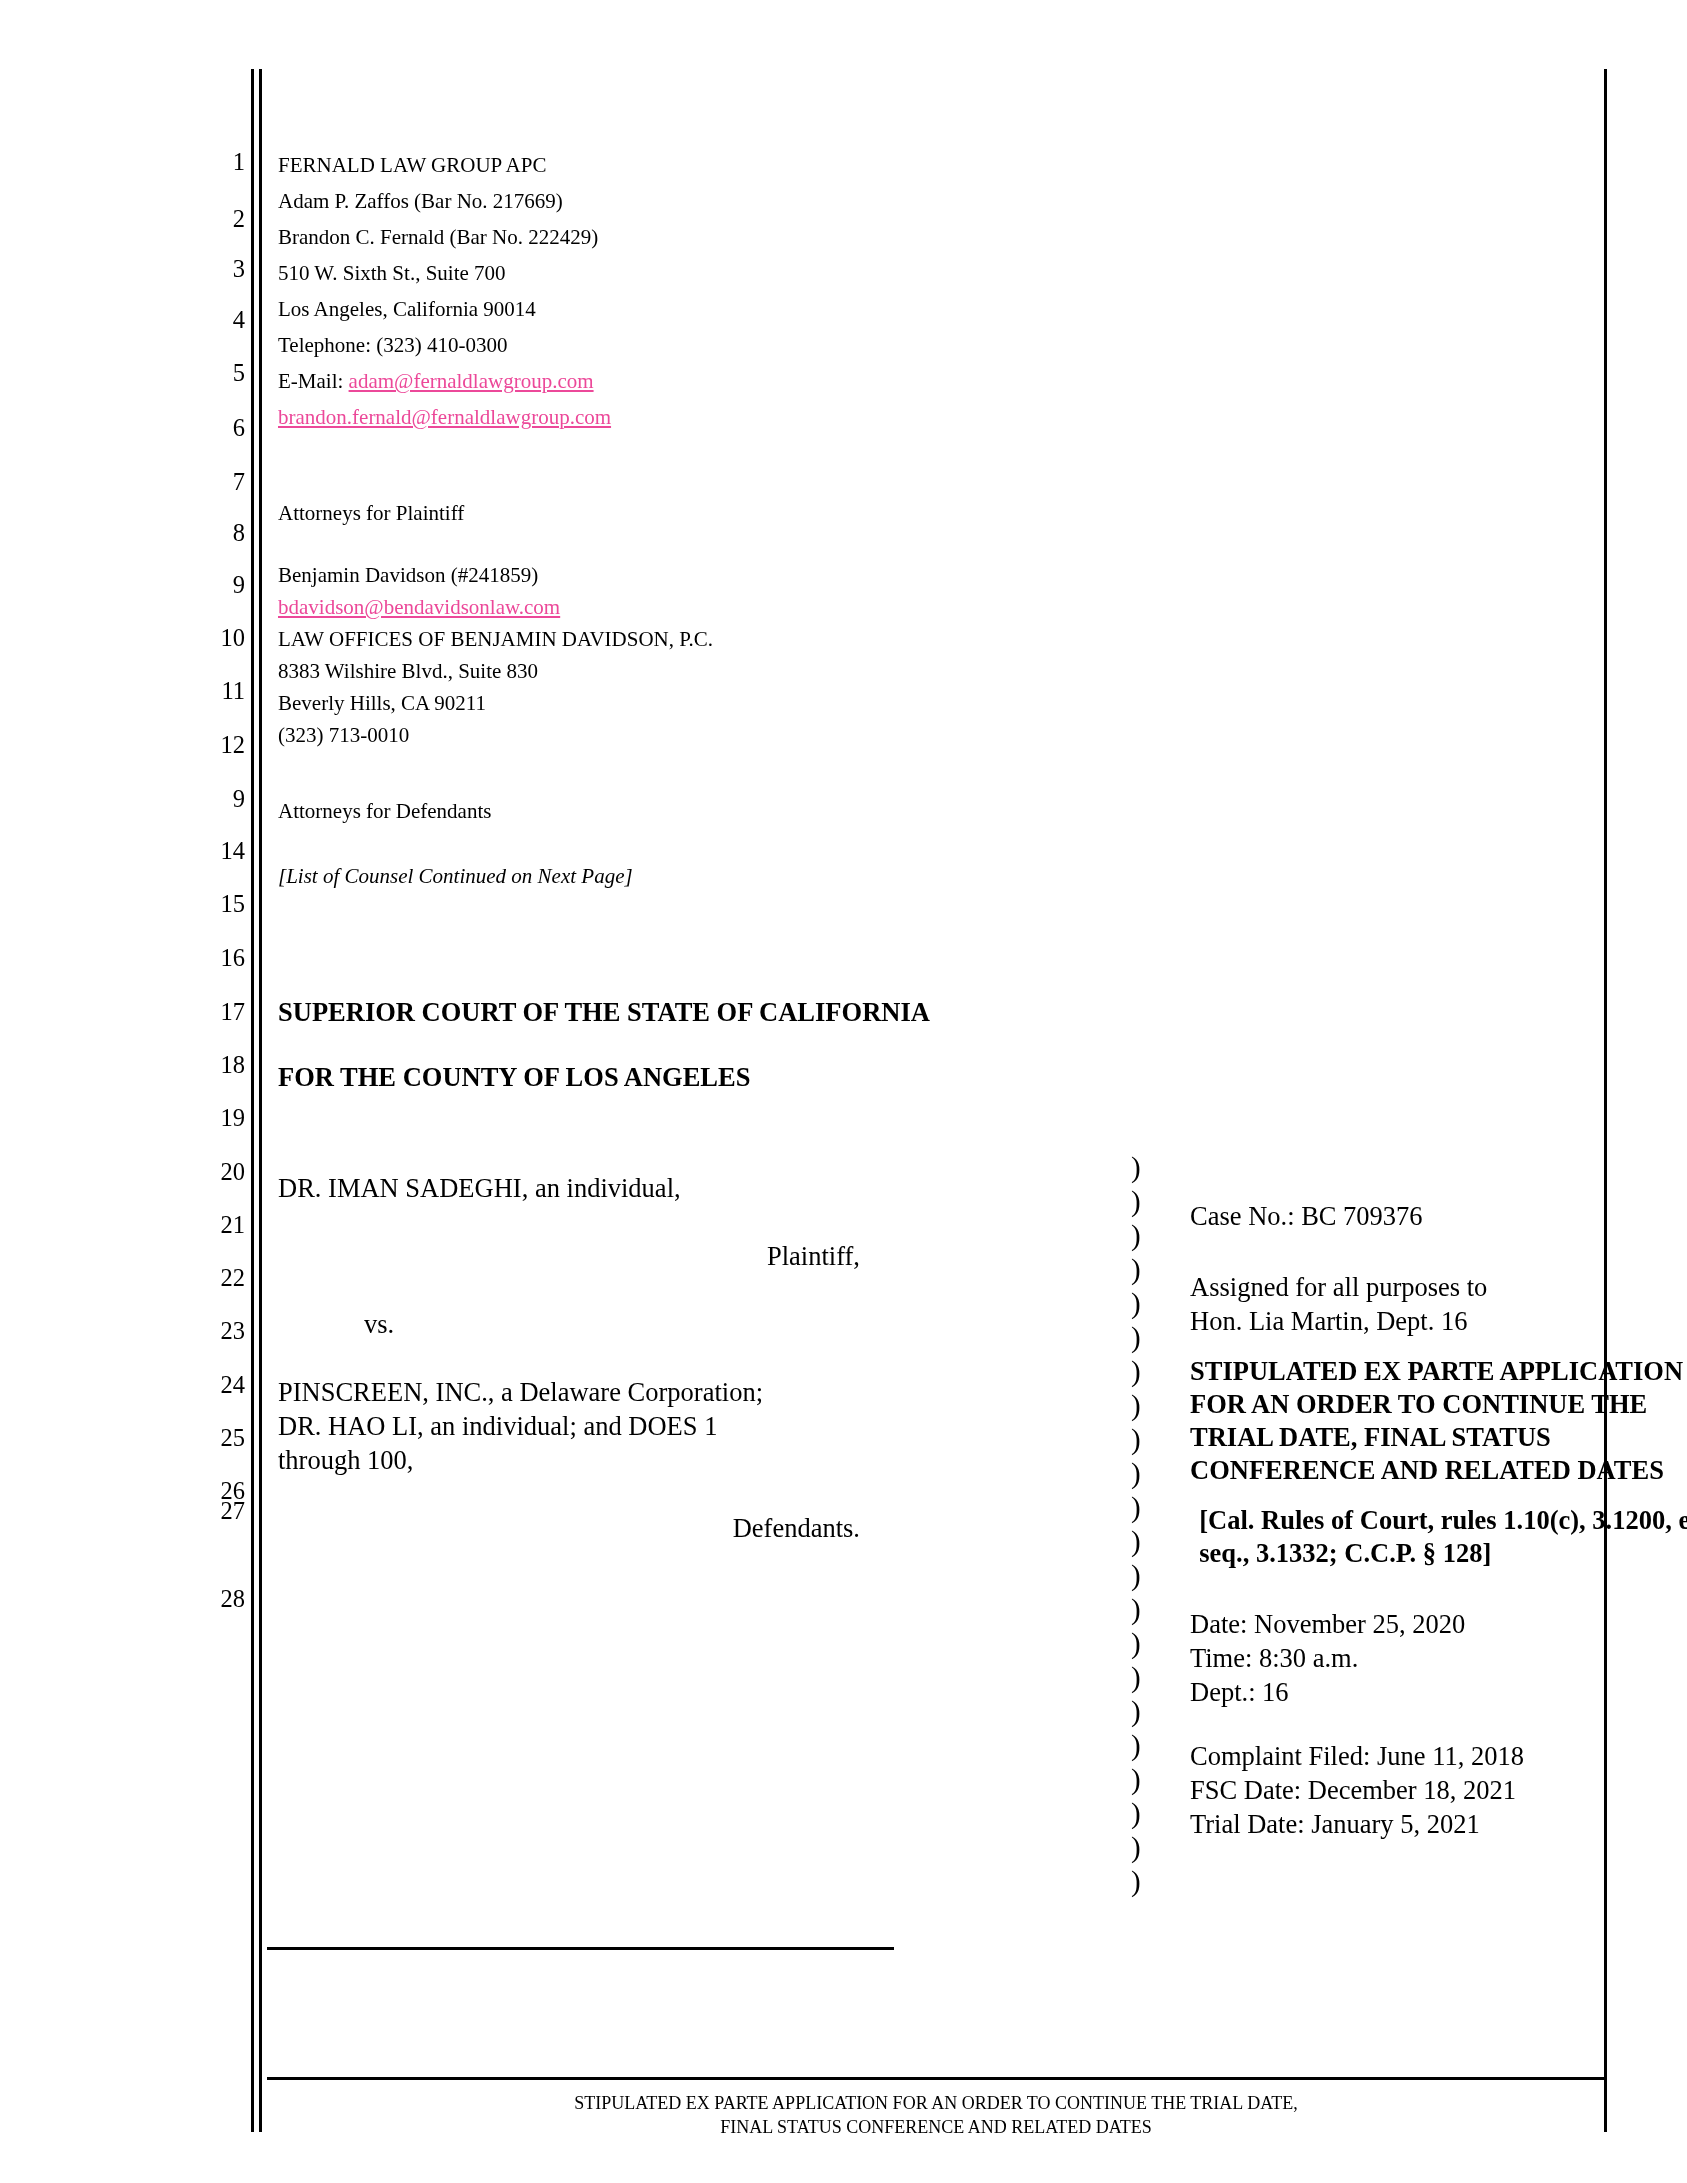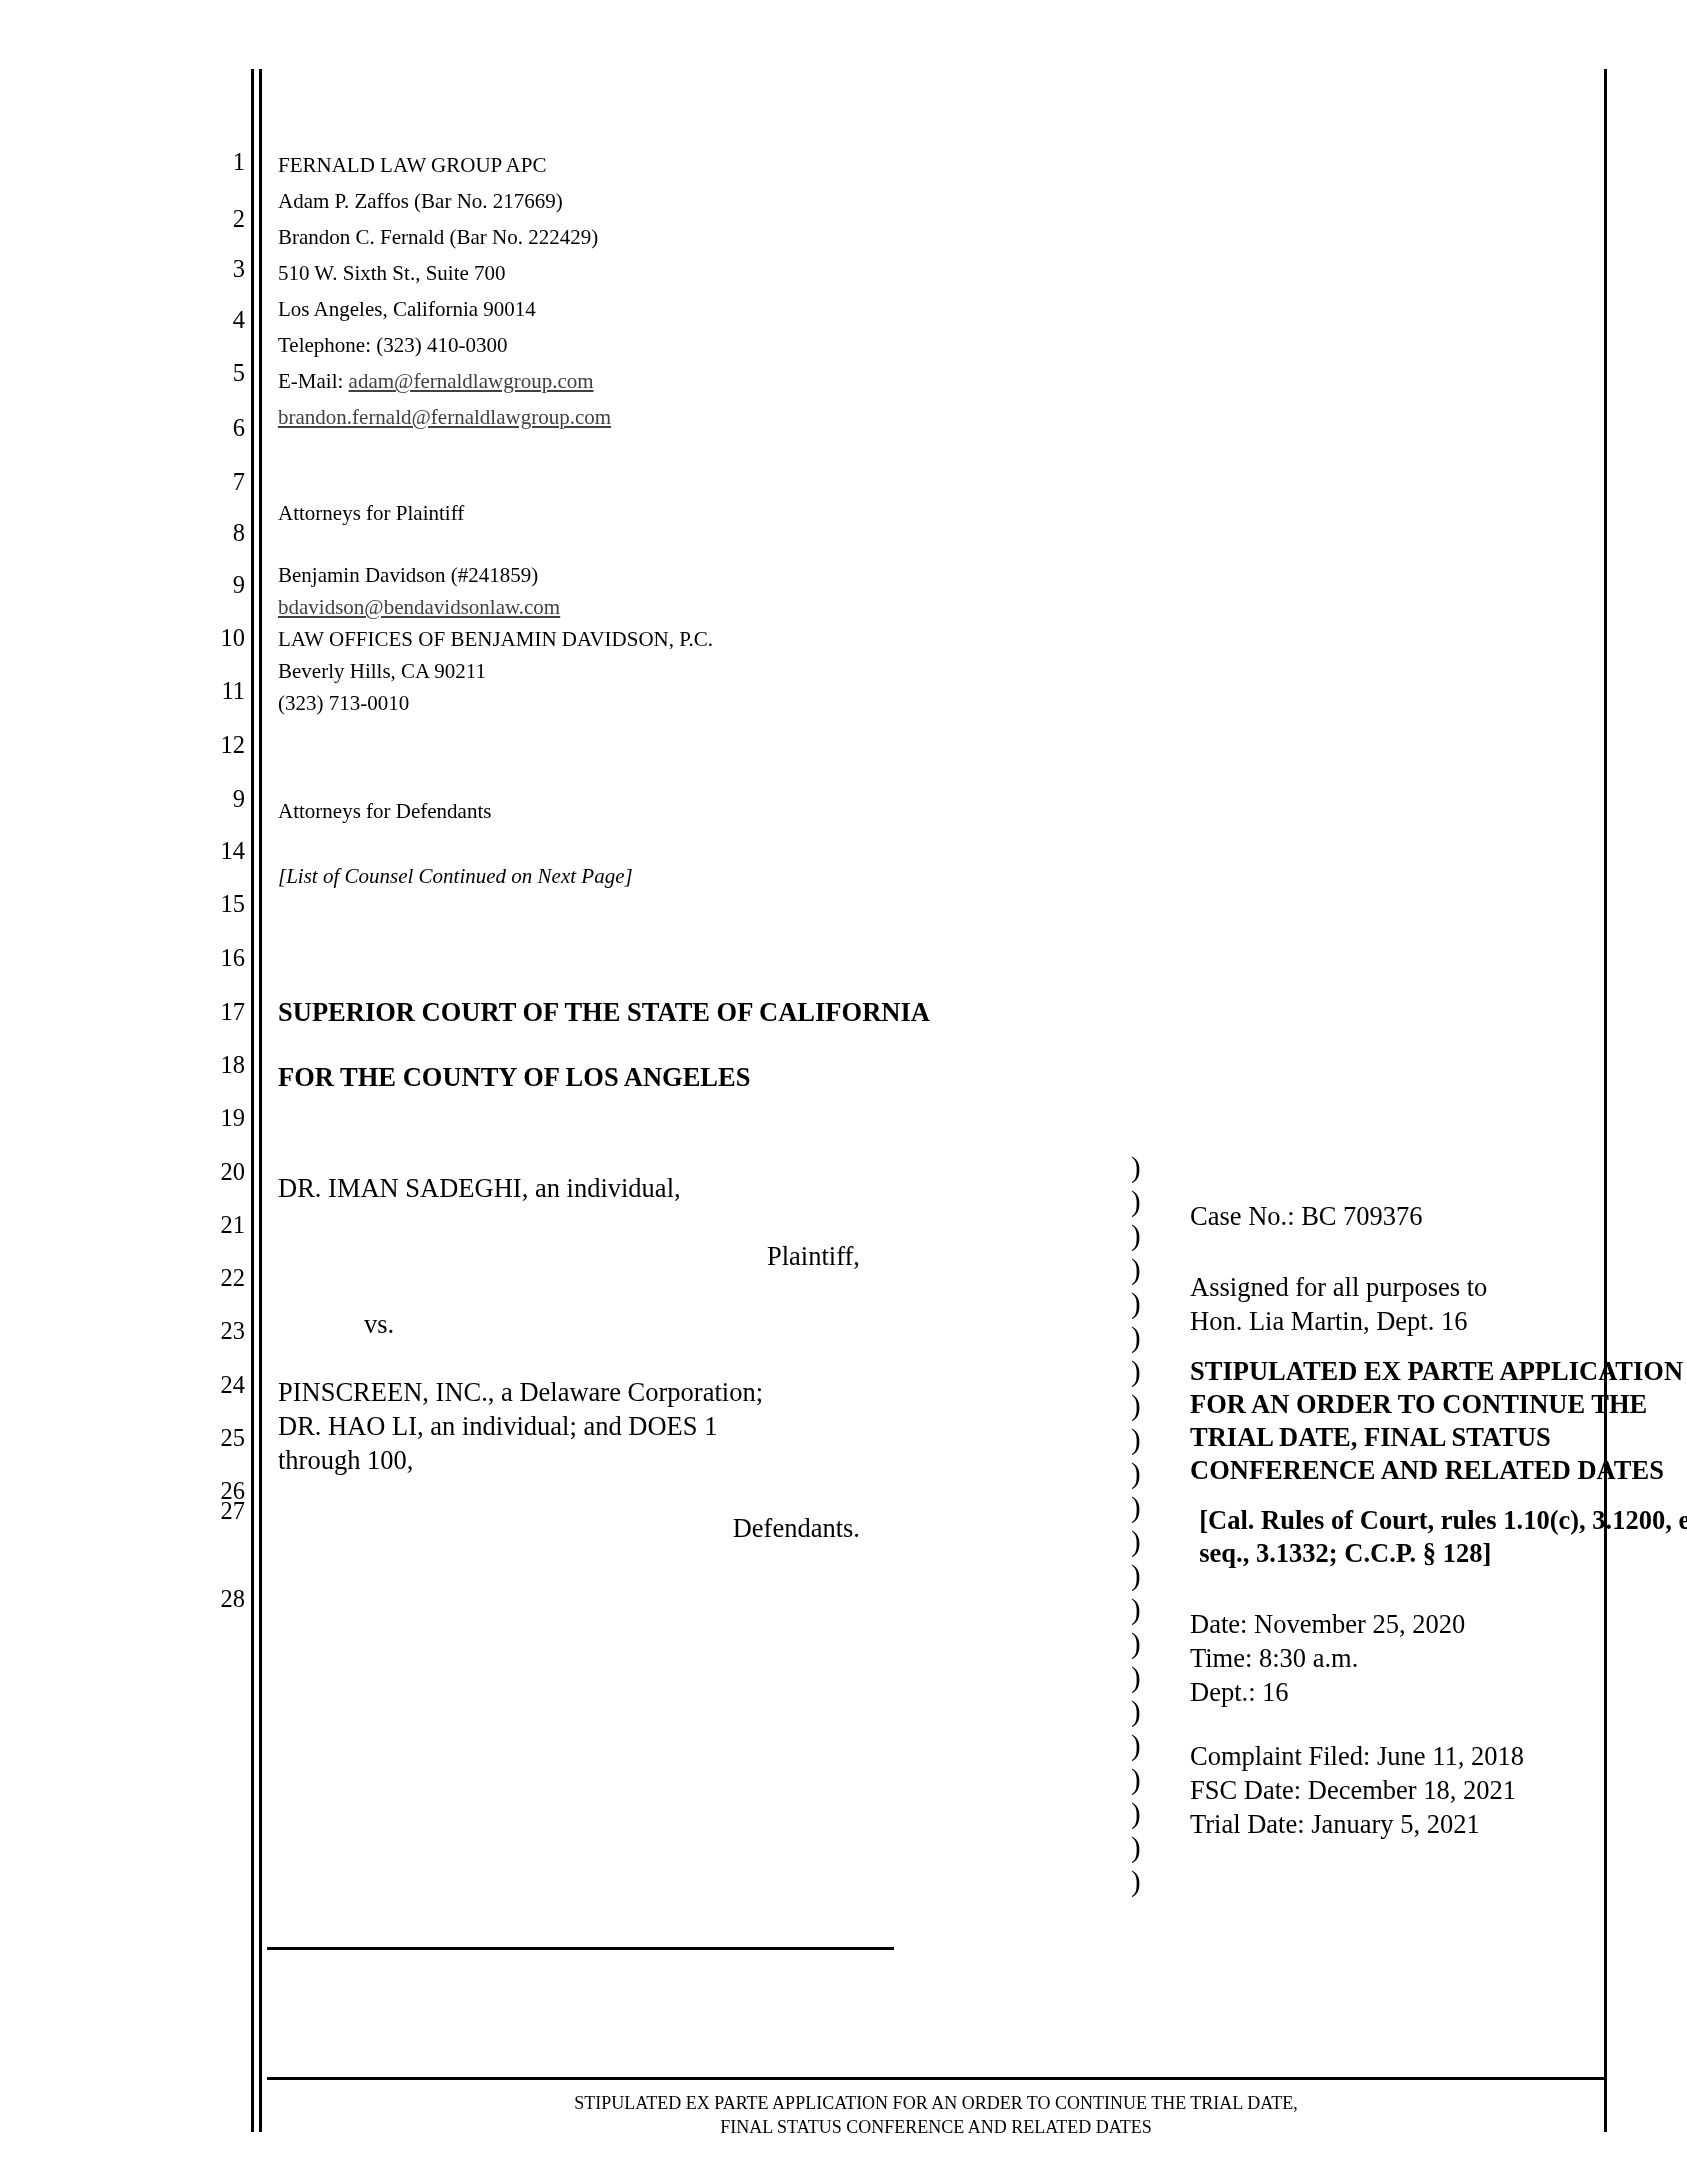--- a/index.html
+++ b/index.html
@@ -87,21 +87,21 @@
     line-height: 36px;
   }
 
   .counsel-firm   { left: 0px;  top: 147px;  width: 860px; }
   .counsel-2      { left: 0px;  top: 559px;  width: 860px; }
   .atty-plaintiff { left: 0px;  top: 495px;  }
   .atty-defend    { left: 0px;  top: 793px; }
   .continued      { left: 0px;  top: 858px; font-style: italic; }
 
   a.email {
-    color: #404040;
+    color: #ec4899;
     text-decoration: underline;
   }
 
   
   .court-heading {
     position: absolute;
     left: 0px;
     width: 1317px;
     text-align: left;
     font-weight: bold;
@@ -225,20 +225,21 @@
       <div><span>E-Mail: </span><a class="email" href="#">adam@fernaldlawgroup.com</a></div>
       <div><a class="email" href="#">brandon.fernald@fernaldlawgroup.com</a></div>
     </div>
 
     <div class="block atty-plaintiff">Attorneys for Plaintiff</div>
 
     <div class="block counsel-2" style="line-height:32px">
       <div>Benjamin Davidson (#241859)</div>
       <div><a class="email" href="#">bdavidson@bendavidsonlaw.com</a></div>
       <div>LAW OFFICES OF BENJAMIN DAVIDSON, P.C.</div>
+      <div>8383 Wilshire Blvd., Suite 830</div>
       <div>Beverly Hills, CA 90211</div>
       <div>(323) 713-0010</div>
     </div>
 
     <div class="block atty-defend">Attorneys for Defendants</div>
 
     <div class="block continued">[List of Counsel Continued on Next Page]</div>
 
     <div class="court-heading h1">SUPERIOR COURT OF THE STATE OF CALIFORNIA</div>
     <div class="court-heading h2">FOR THE COUNTY OF LOS ANGELES</div>

